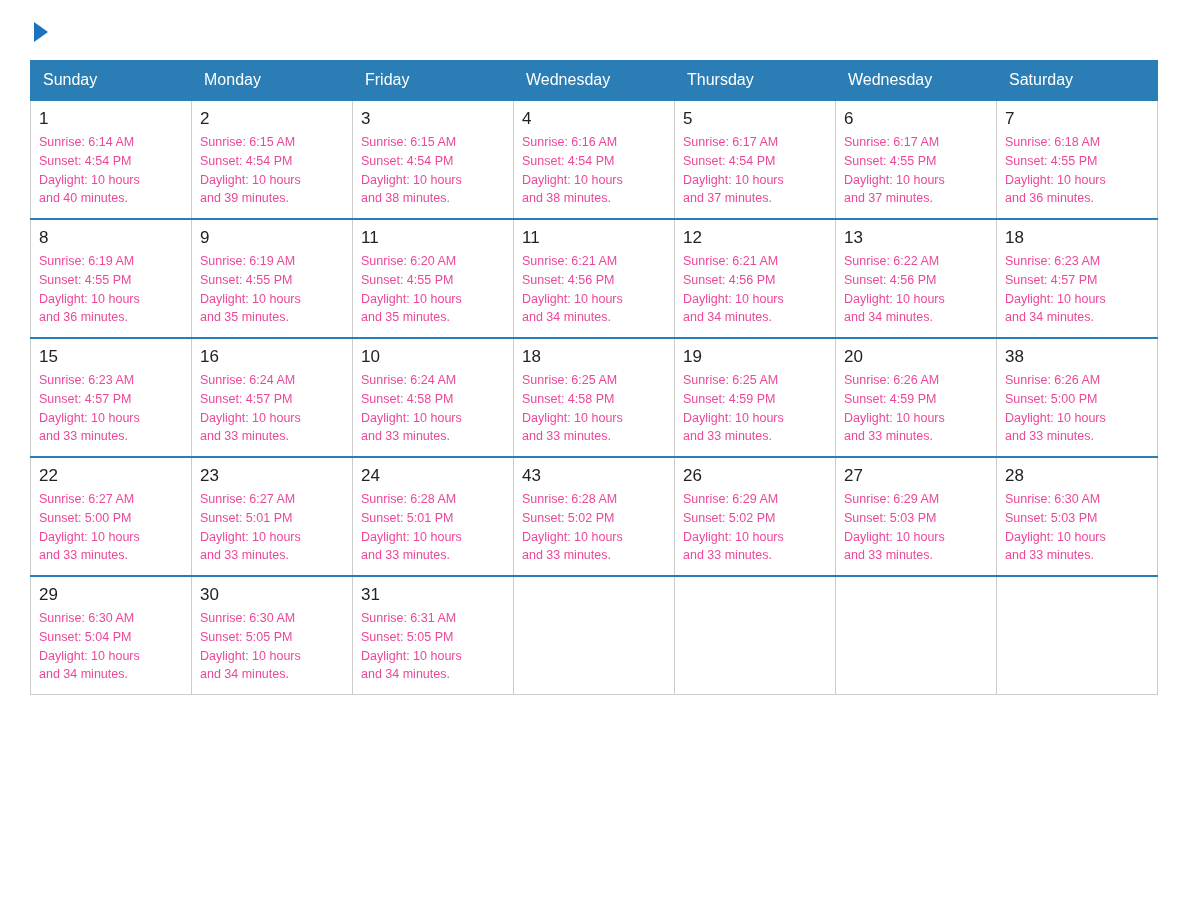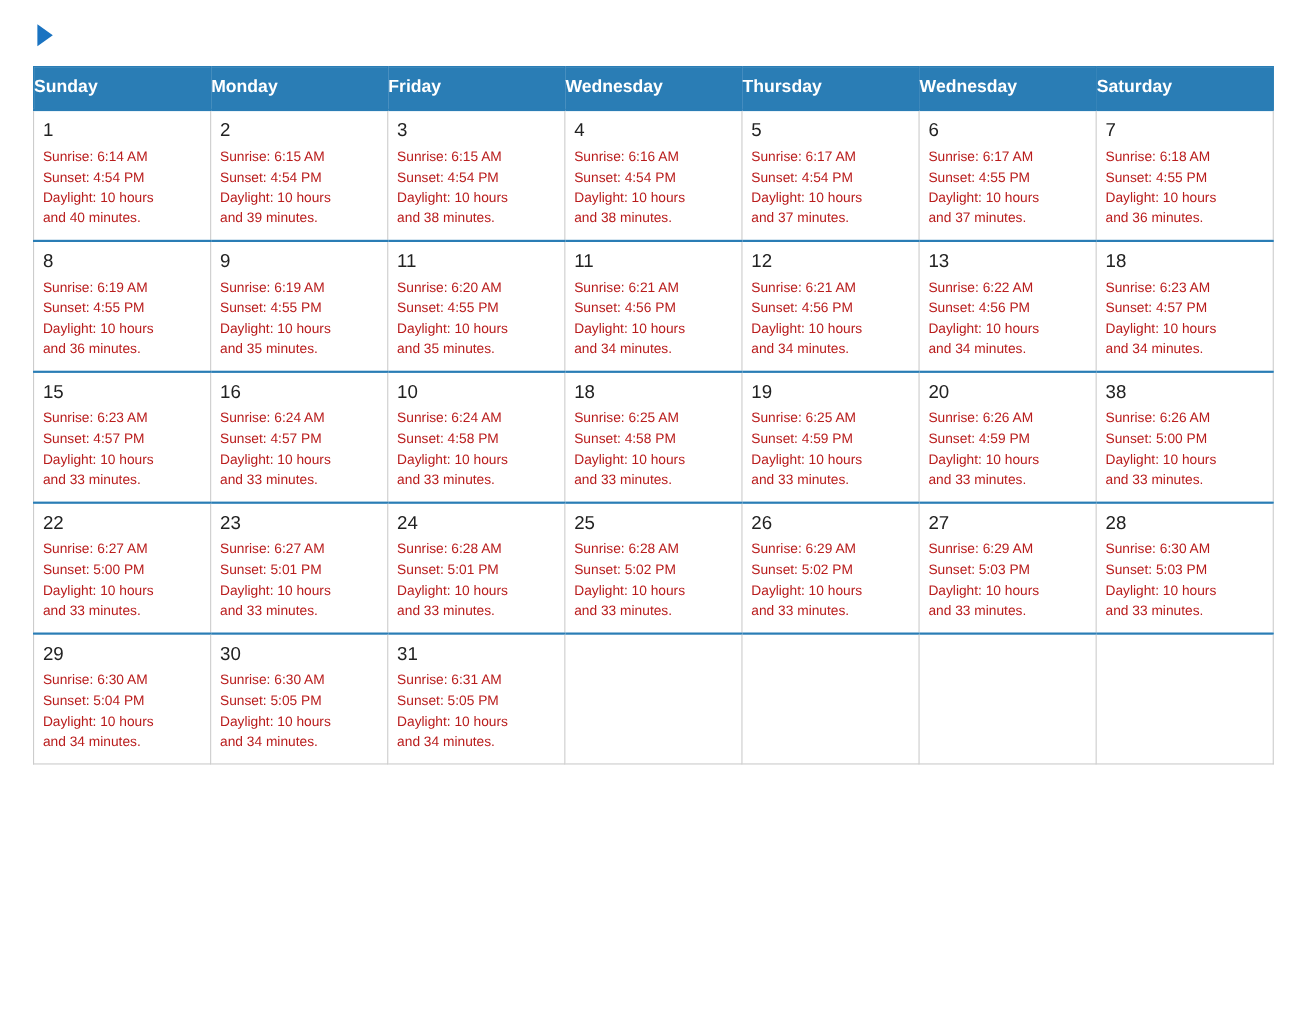--- a/index.html
+++ b/index.html
@@ -63,22 +63,22 @@
     }
     .calendar-table {
       width: 100%;
       border-collapse: collapse;
       table-layout: fixed;
     }
     .calendar-table thead tr th {
       background-color: #2a7db5;
       color: #fff;
       font-size: 16px;
-      font-weight: bold;
-      padding: 10px 0;
+      font-weight: normal;
+      padding: 10px 12px;
       text-align: left;
       border: 1px solid #2a7db5;
     }
     .calendar-table tbody tr td {
       vertical-align: top;
       padding: 8px 8px 10px 8px;
       border: 1px solid #ccc;
       font-size: 13px;
       color: #333;
       height: 110px;
@@ -86,21 +86,21 @@
     .calendar-table tbody tr td .day-number {
       font-size: 17px;
       font-weight: normal;
       color: #222;
       margin-bottom: 4px;
       display: block;
     }
     .calendar-table tbody tr td .day-info {
       font-size: 12.5px;
       line-height: 1.5;
-      color: #b91c1c;
+      color: #ec4899;
     }
     .calendar-table tbody tr.week-row td {
       border-top: 2px solid #2a7db5;
     }
     .empty-cell {
       background: #fff;
     }
   </style>
 </head>
 <body>
@@ -349,21 +349,21 @@
         <td>
         <span class="day-number">24</span>
         <div class="day-info">
           Sunrise: 6:28 AM<br>
           Sunset: 5:01 PM<br>
           Daylight: 10 hours<br>
           and 33 minutes.
         </div>
       </td>
         <td>
-        <span class="day-number">25</span>
+        <span class="day-number">43</span>
         <div class="day-info">
           Sunrise: 6:28 AM<br>
           Sunset: 5:02 PM<br>
           Daylight: 10 hours<br>
           and 33 minutes.
         </div>
       </td>
         <td>
         <span class="day-number">26</span>
         <div class="day-info">

